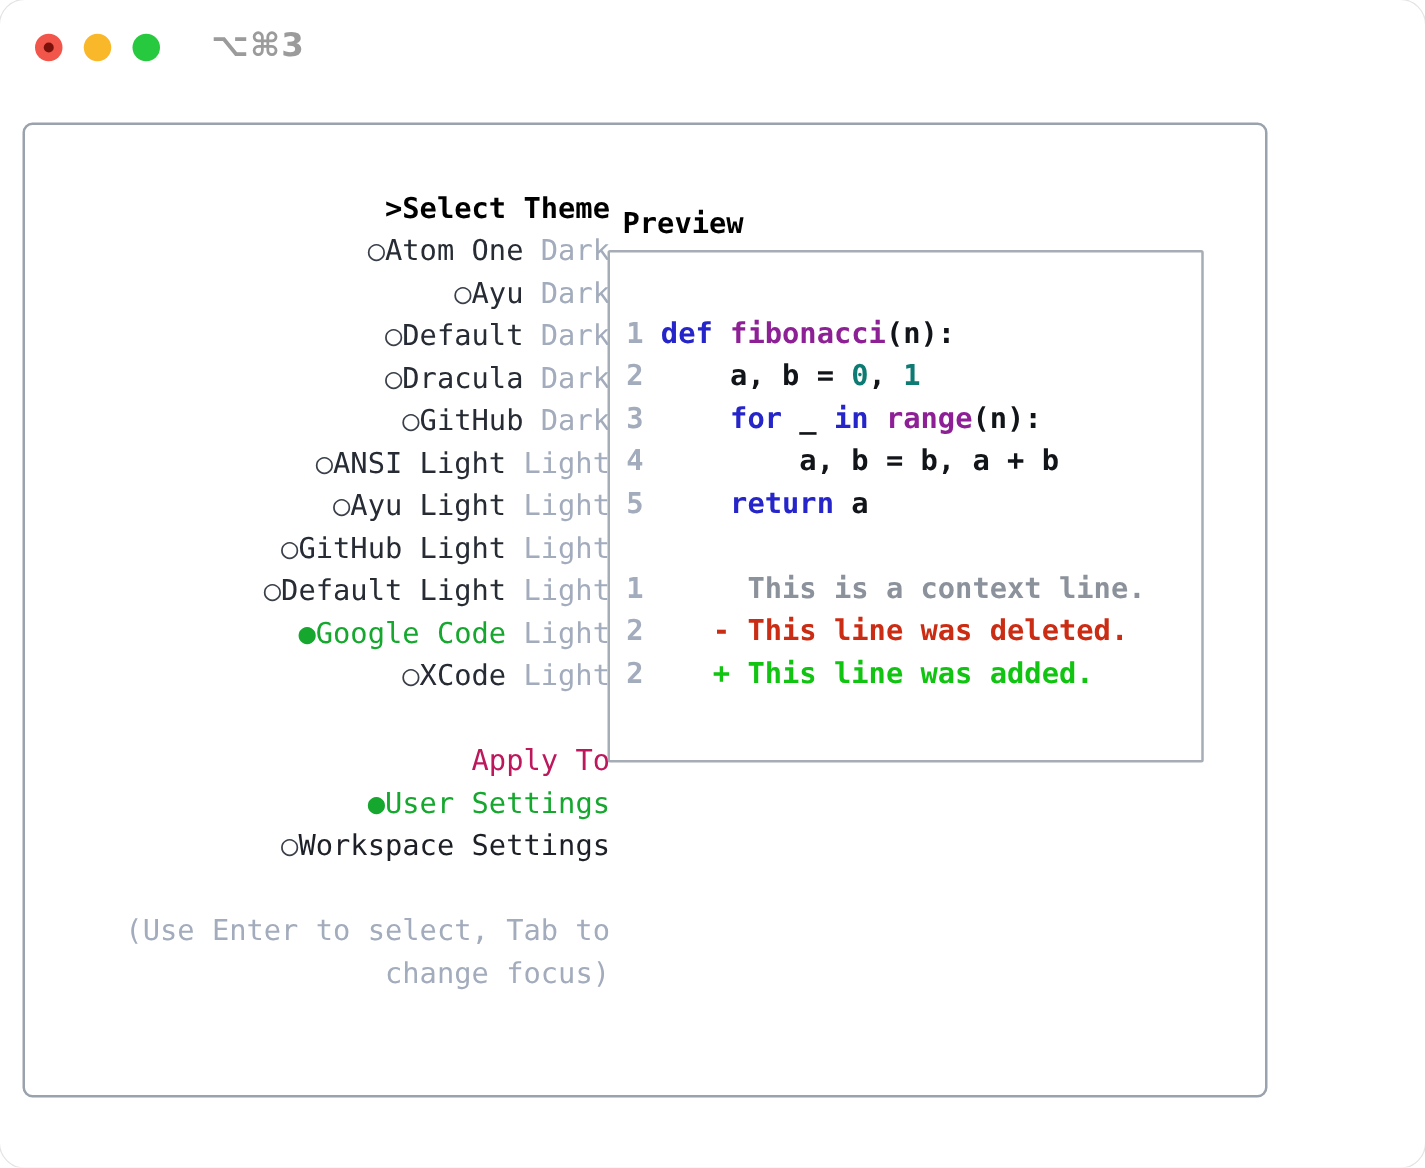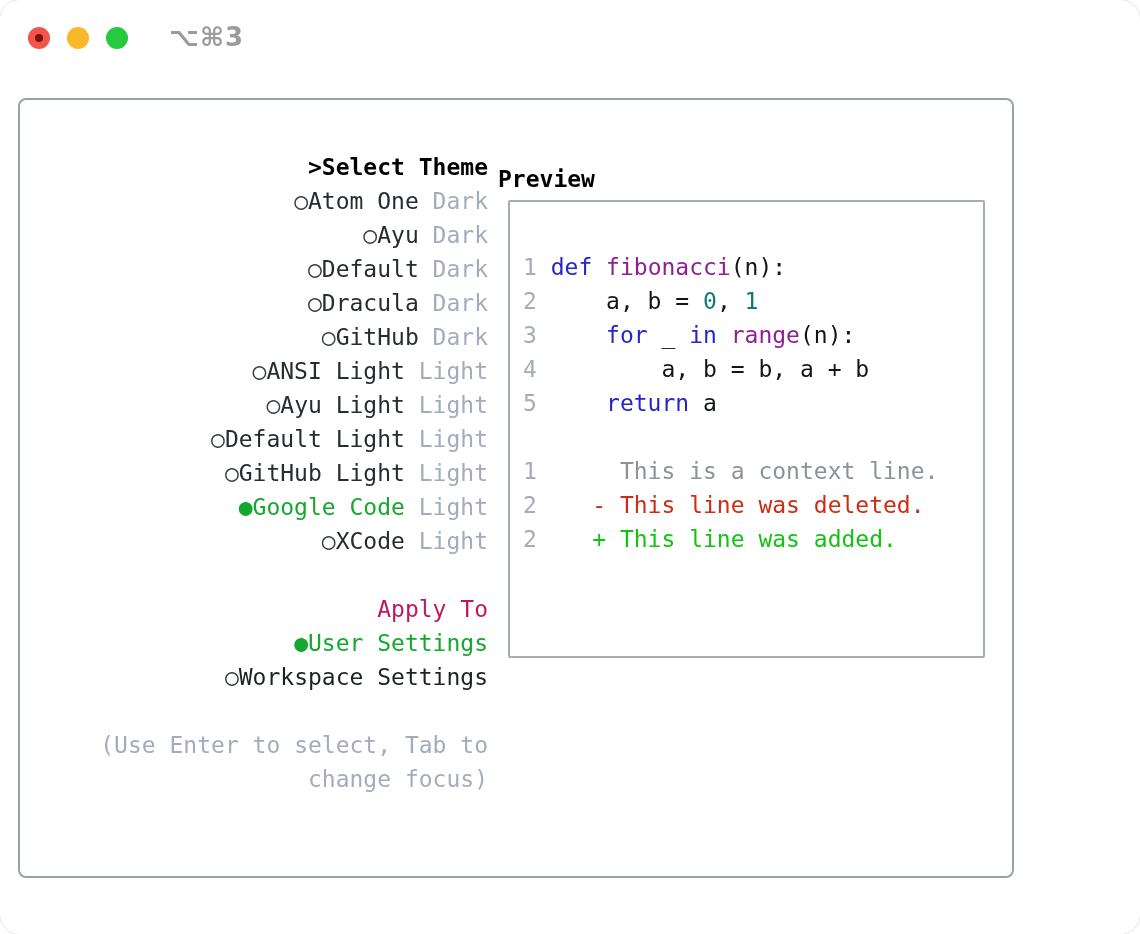--- a/index.html
+++ b/index.html
@@ -28,22 +28,22 @@
   .bullet { display:inline-block; width:2ch; color:#3a404a; }
   .hdr .bullet, .hdr-label { color:#000000; font-weight:bold; }
   .variant { color:#a3acbc; padding-left:1ch; }
   .selected .bullet, .selected .tname, .selected .olabel { color:#16a72f; }
   .apply-hdr { color:#be185d; }
   .olabel { color:#1d2127; }
   .help { color:#a3acbc; }
   
   .preview-label { position:absolute; left:478px; top:50px; height:34px; line-height:34px;
                    font-size:23px; font-weight:bold; color:#000000; white-space:pre;margin-top:12px; }
-  .preview-box { position:absolute; left:488px; top:100px; width:477px; height:458px;
-                 border:2px solid #a6adb6; border-radius:2px; background:#ffffff; }
+  .preview-box { position:absolute; left:466px; top:100px; width:477px; height:410px;
+                 border:2px solid #a6adb6; border-radius:2px; background:#ffffff;font-weight:bold; }
   .preview-content { position:absolute; left:13px; top:48px; right:6px; }
   .pline { height:34px; line-height:34px; font-size:23px; white-space:pre; color:#111418; }
   .ln  { display:inline-block; width:2ch; color:#a3acbc; }
   .kw  { color:#2525c9; }
   .fn  { color:#8e2096; }
   .num { color:#0d7a73; }
   .pl  { color:#111418; }
   .context .dtext { color:#8c929b; }
   .deleted .dtext { color:#cb2d14; }
   .added   .dtext { color:#12c412; }
@@ -74,23 +74,23 @@
       <div class="row item"><span class="bullet">○</span><span class="tname">Default</span><span class="variant">Dark</span></div>
 
       <div class="row item"><span class="bullet">○</span><span class="tname">Dracula</span><span class="variant">Dark</span></div>
 
       <div class="row item"><span class="bullet">○</span><span class="tname">GitHub</span><span class="variant">Dark</span></div>
 
       <div class="row item"><span class="bullet">○</span><span class="tname">ANSI Light</span><span class="variant">Light</span></div>
 
       <div class="row item"><span class="bullet">○</span><span class="tname">Ayu Light</span><span class="variant">Light</span></div>
 
+      <div class="row item"><span class="bullet">○</span><span class="tname">GitHub Light</span><span class="variant">Light</span></div>
+
       <div class="row item"><span class="bullet">○</span><span class="tname">Default Light</span><span class="variant">Light</span></div>
-
-      <div class="row item"><span class="bullet">○</span><span class="tname">GitHub Light</span><span class="variant">Light</span></div>
 
       <div class="row item selected"><span class="bullet">●</span><span class="tname">Google Code</span><span class="variant">Light</span></div>
 
       <div class="row item"><span class="bullet">○</span><span class="tname">XCode</span><span class="variant">Light</span></div>
 
       <div class="row"></div>
 
       <div class="row"><span class="bullet"></span><span class="apply-hdr">Apply To</span></div>
 
       <div class="row selected"><span class="bullet">●</span><span class="olabel">User Settings</span></div>

